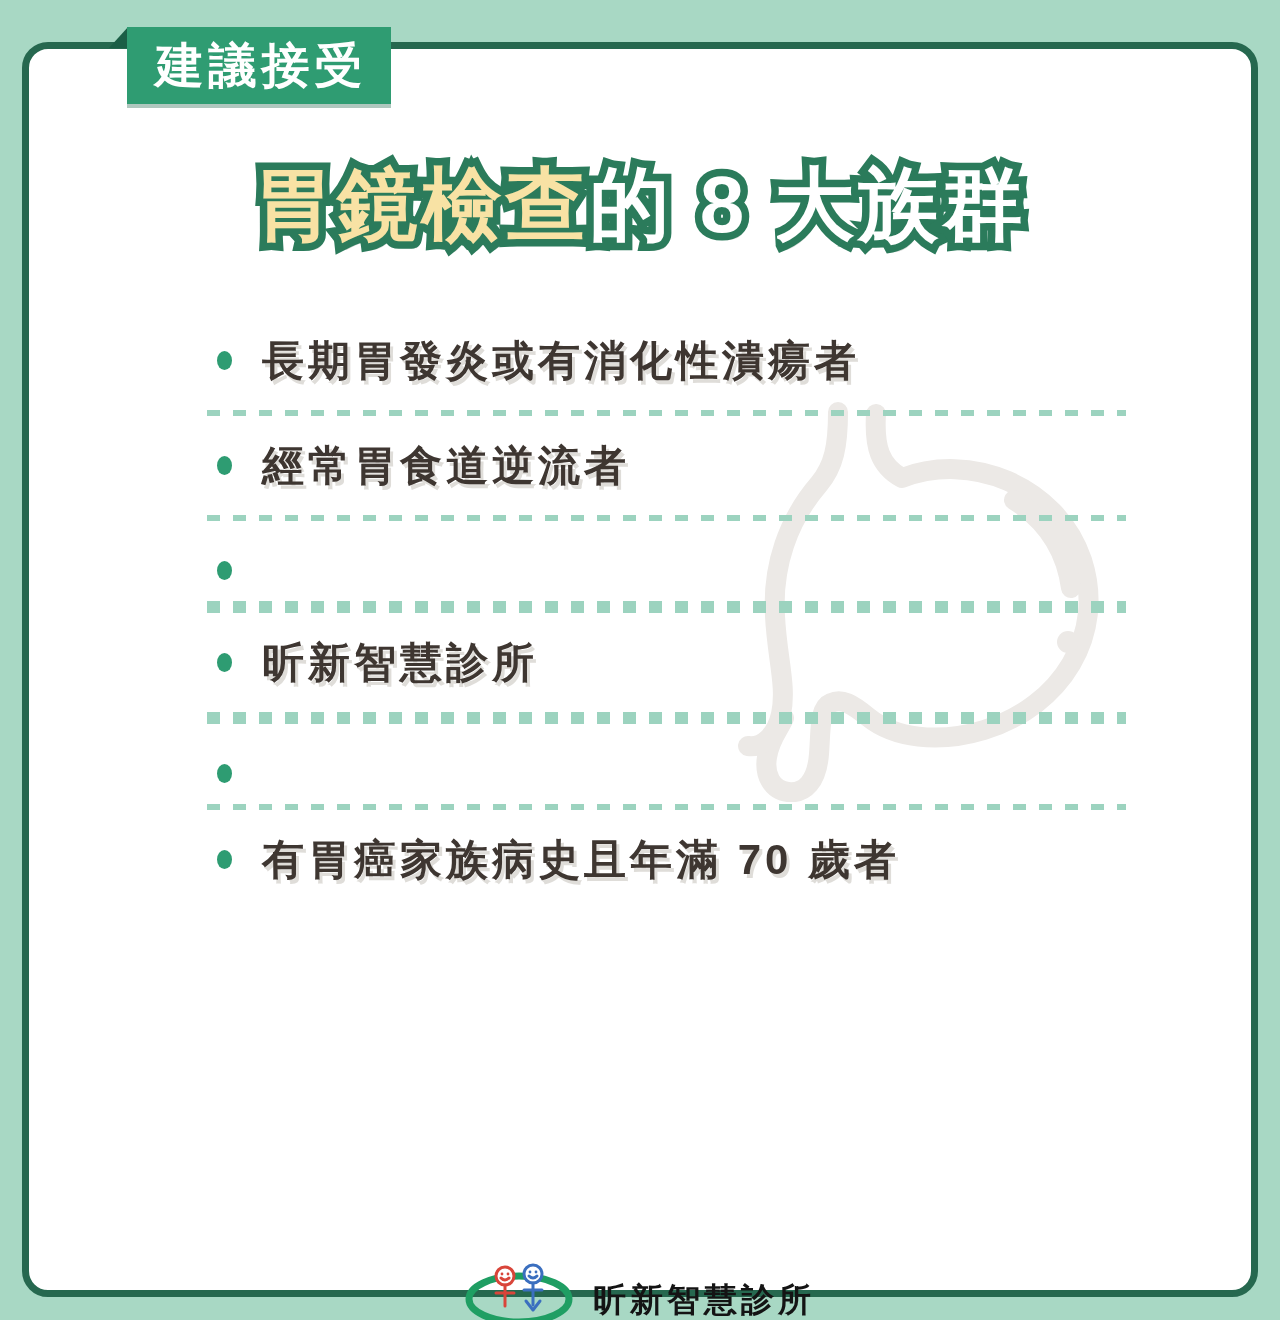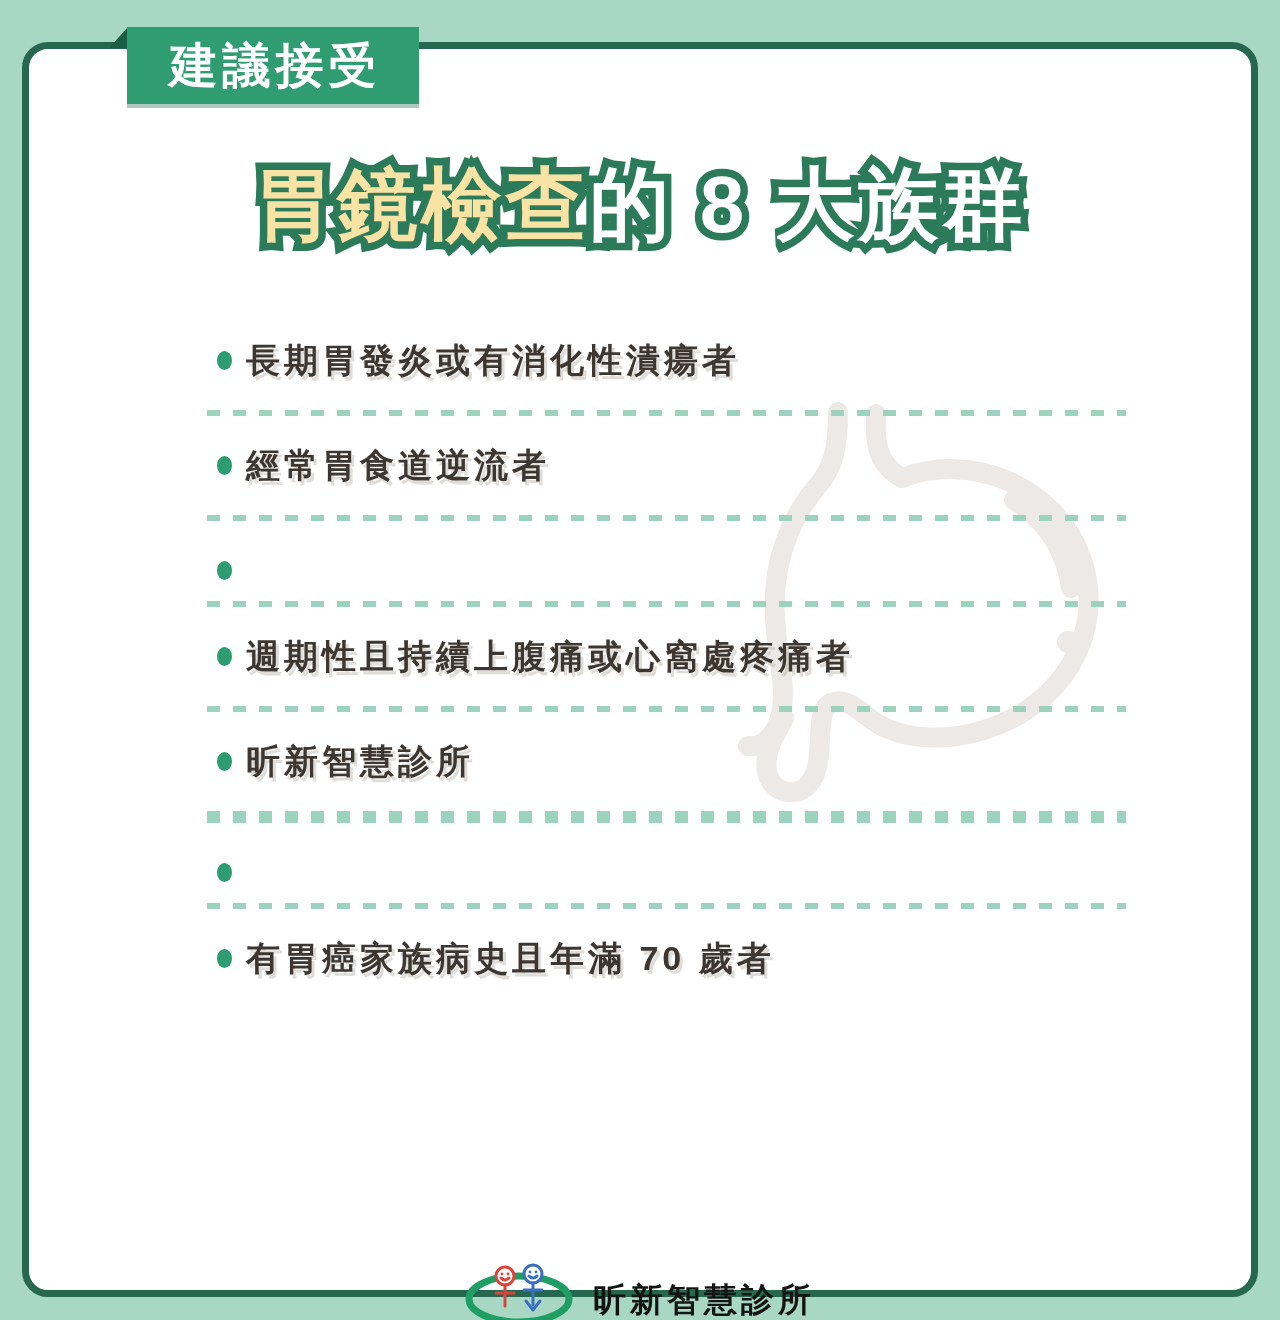--- a/index.html
+++ b/index.html
@@ -28,21 +28,21 @@
     position: absolute;
     left: 695px; top: 353px;
     width: 400px; height: 400px;
     z-index: 0;
     pointer-events: none;
   }
   
   .badge {
     position: absolute;
     left: 127px; top: 27px;
-    width: 292px; height: 77px;
+    width: 264px; height: 77px;
     background: #2F9C72;
     z-index: 3;
     display: flex; align-items: center; justify-content: center;
     box-shadow: 0 4px 0 rgba(27,94,70,0.35);
   }
   .badge span {
     color: #FFFFFF;
     font-size: 48px;
     font-weight: 800;
     letter-spacing: 5px;
@@ -94,22 +94,22 @@
   .bullet {
     flex: none;
     width: 15px; height: 19px;
     margin: 19px 0 0 10px;
     border-radius: 50%;
     background: #2E9C72;
   }
   .row-text {
     flex: none;
     width: 872px;
-    margin-left: 14px;
-    font-size: 34px;
+    margin-left: 30px;
+    font-size: 42px;
     font-weight: 700;
     line-height: 57px;
     letter-spacing: 4px;
     color: #3E3631;
     white-space: pre-wrap;
     text-shadow: 3px 4px 0 rgba(175,170,160,0.40);
   }
   .divider {
     height: 6px;
     width: 919px;
@@ -161,24 +161,20 @@
         <span class="bullet"></span>
         <div class="row-text">經常胃食道逆流者</div>
       </div>
       <div class="divider"></div>
 
       <div class="row">
         <span class="bullet"></span>
       </div>
       <div class="divider"></div>
 
-      <div class="row">
-        <span class="bullet"></span>
-        <div class="row-text">週期性且持續上腹痛或心窩處疼痛者</div>
-      </div>
       <div class="divider"></div>
 
       <div class="row">
         <span class="bullet"></span>
         <div class="row-text">昕新智慧診所</div>
       </div>
       <div class="divider"></div>
 
       <div class="divider"></div>
 

